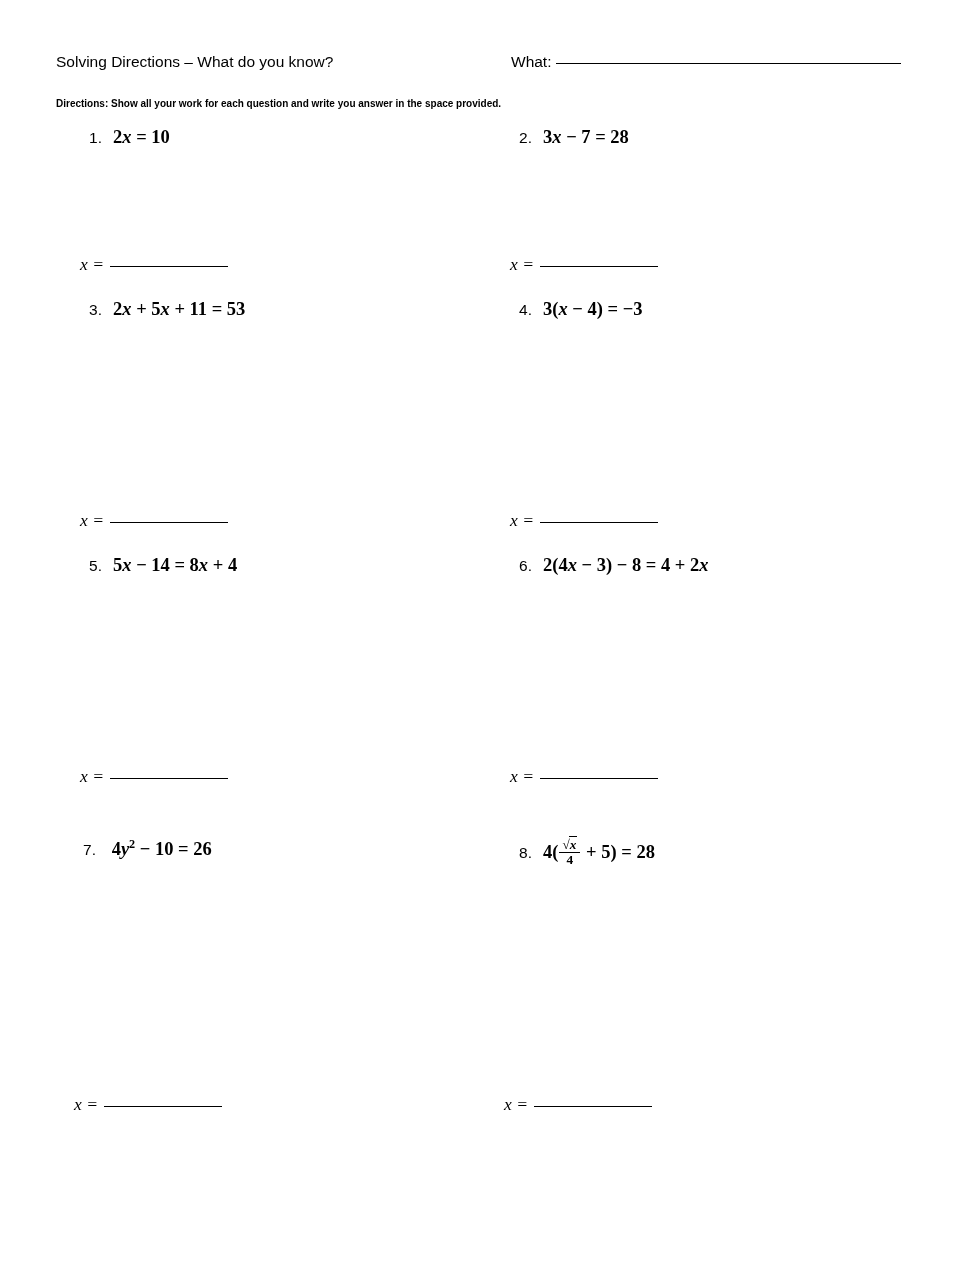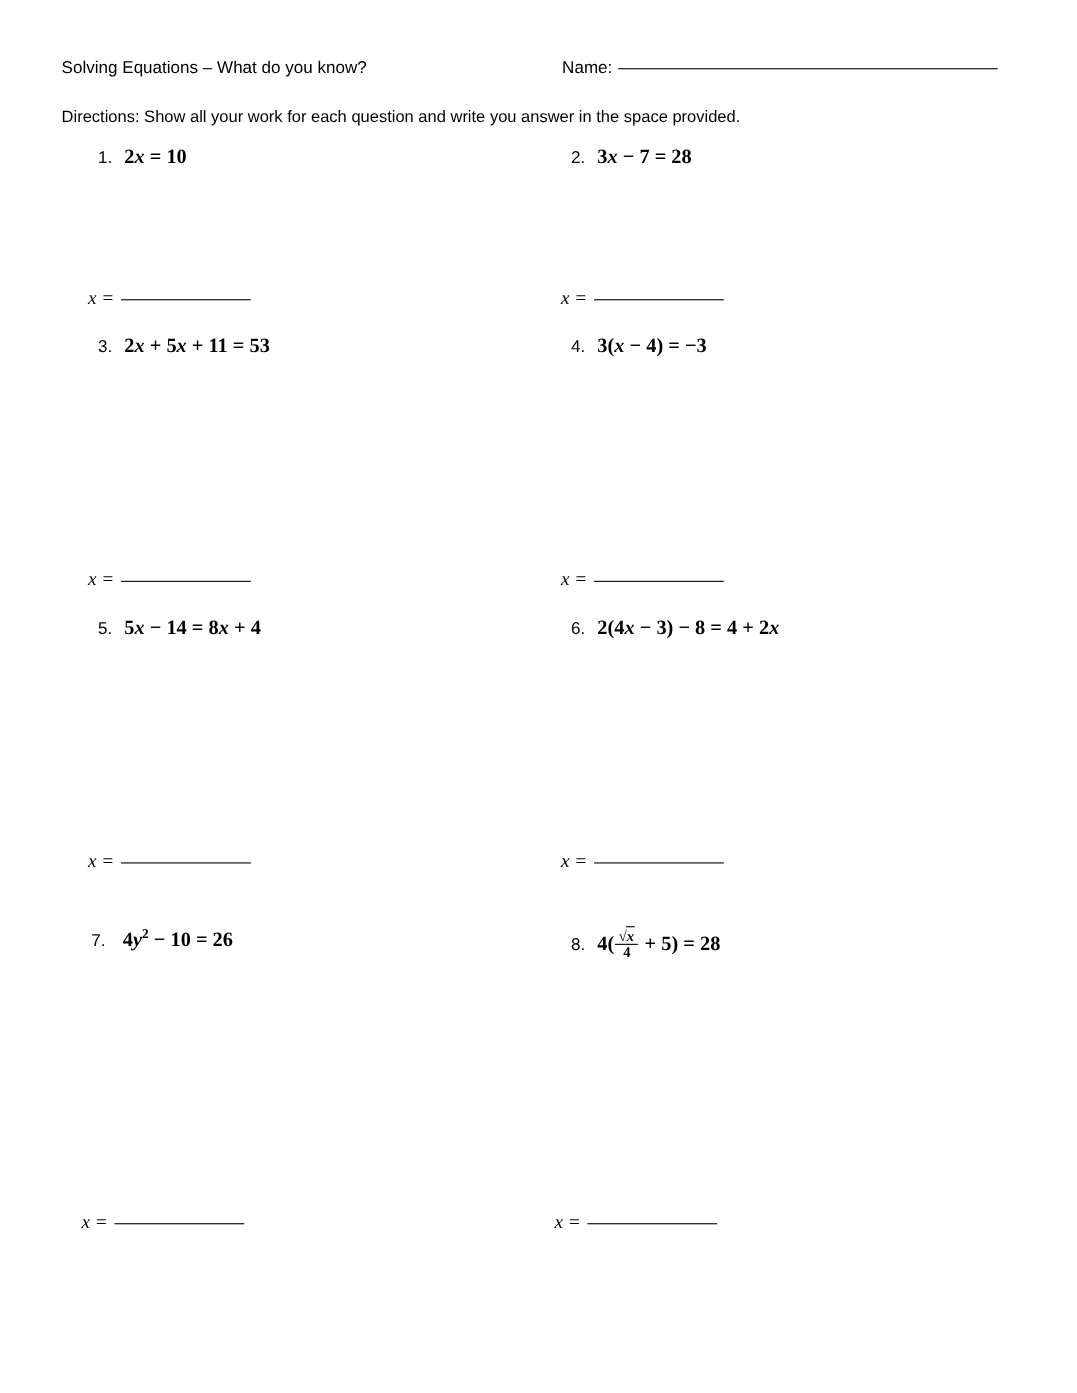--- a/index.html
+++ b/index.html
@@ -40,21 +40,22 @@
   .name-line {
     display: inline-block;
     border-bottom: 1px solid #000;
     width: 345px;
     margin-left: 5px;
     position: relative;
     top: -3px;
   }
   .directions {
     margin-top: 26px;
-    font-size: 15px;
+    font-size: 10px;
+    font-weight: bold;
   }
   .grid {
     margin-top: 18px;
   }
   .qrow {
     display: flex;
   }
   .qcol {
     width: 430px;
     position: relative;
@@ -145,22 +146,22 @@
     margin-left: -1px;
   }
 </style>
 </head>
 <body>
 
 <div class="page">
   <div class="sheet">
 
     <div class="header-row">
-      <div class="doc-title">Solving Equations – What do you know?</div>
-      <div class="name-label">Name:</div>
+      <div class="doc-title">Solving Directions – What do you know?</div>
+      <div class="name-label">What:</div>
       <span class="name-line"></span>
     </div>
 
     <div class="directions">Directions: Show all your work for each question and write you answer in the space provided.</div>
 
     <div class="grid">
 
       <div class="qrow">
         <div class="qcol">
           <div class="qline">

